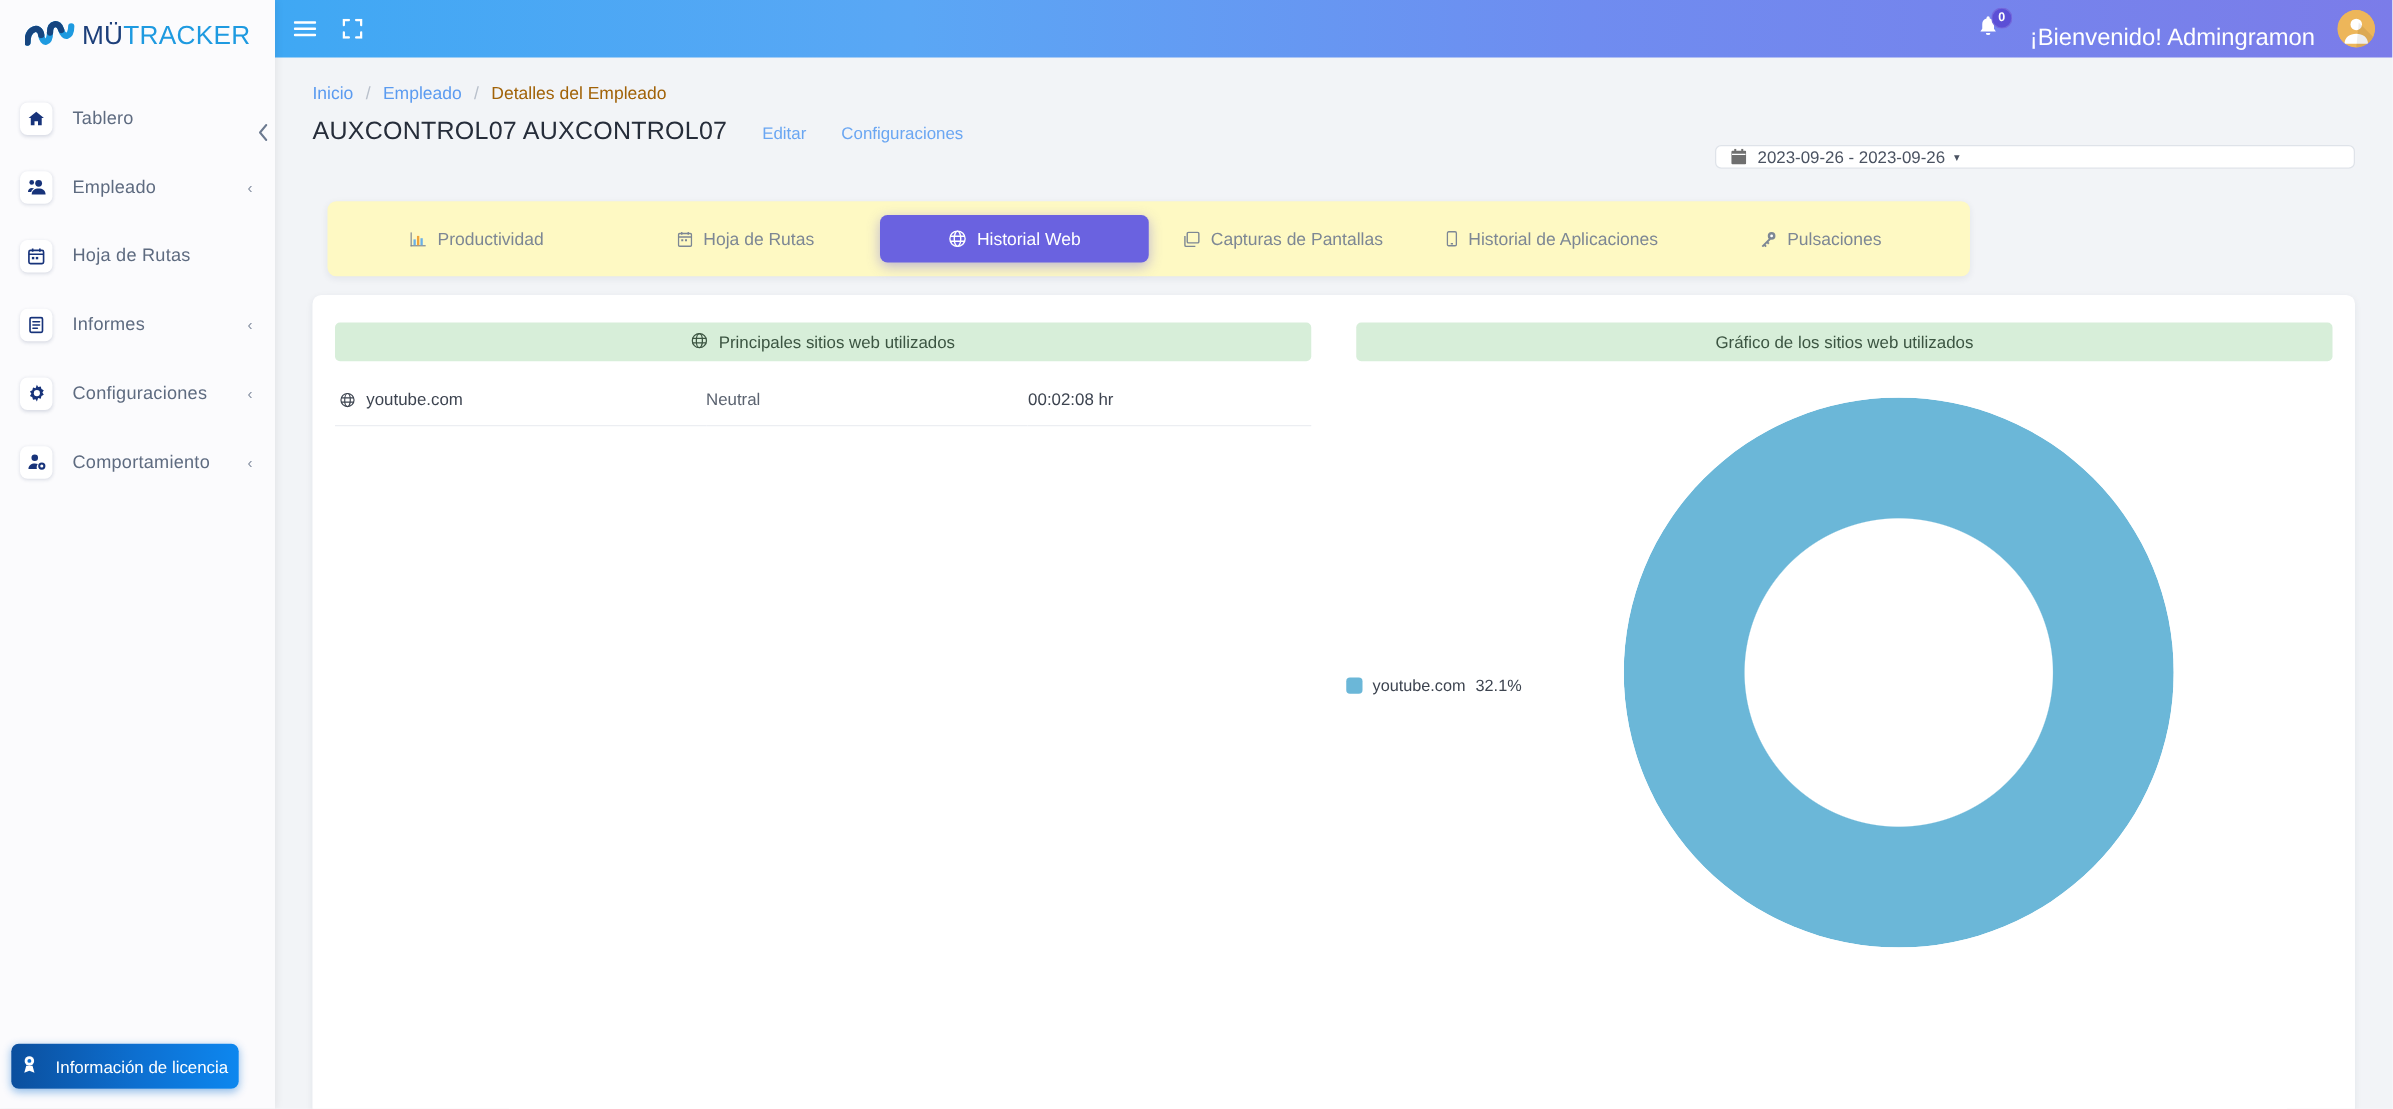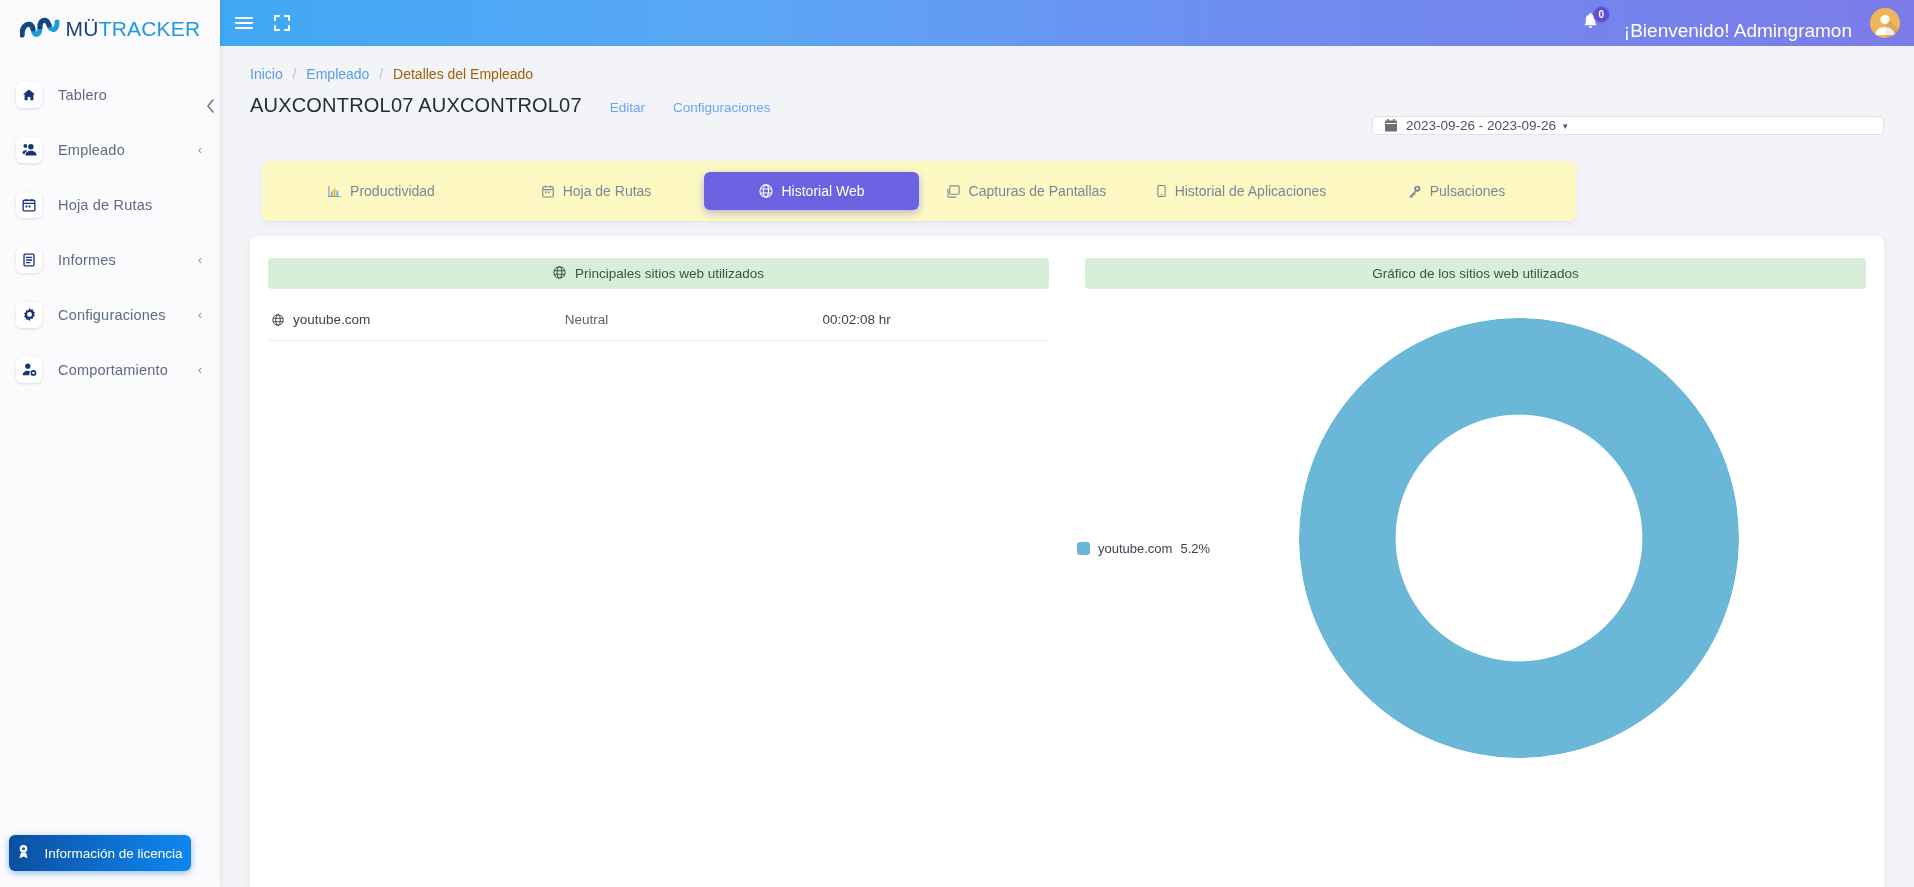--- a/index.html
+++ b/index.html
@@ -463,21 +463,21 @@
 
       <div class="col-right">
         <div class="panel-head">
           <span>Gráfico de los sitios web utilizados</span>
         </div>
 
         <div class="chart-area">
           <div class="legend">
             <span class="legend-swatch" style="background: rgb(107, 183, 216);"></span>
             <span>youtube.com</span>
-            <span>5.2%</span>
+            <span>32.1%</span>
           </div>
           <div class="donut-wrap">
             <div class="donut" style="--donut-color: #6bb7d8;"></div>
           </div>
         </div>
       </div>
     </section>
   </main>
 </div>
 

